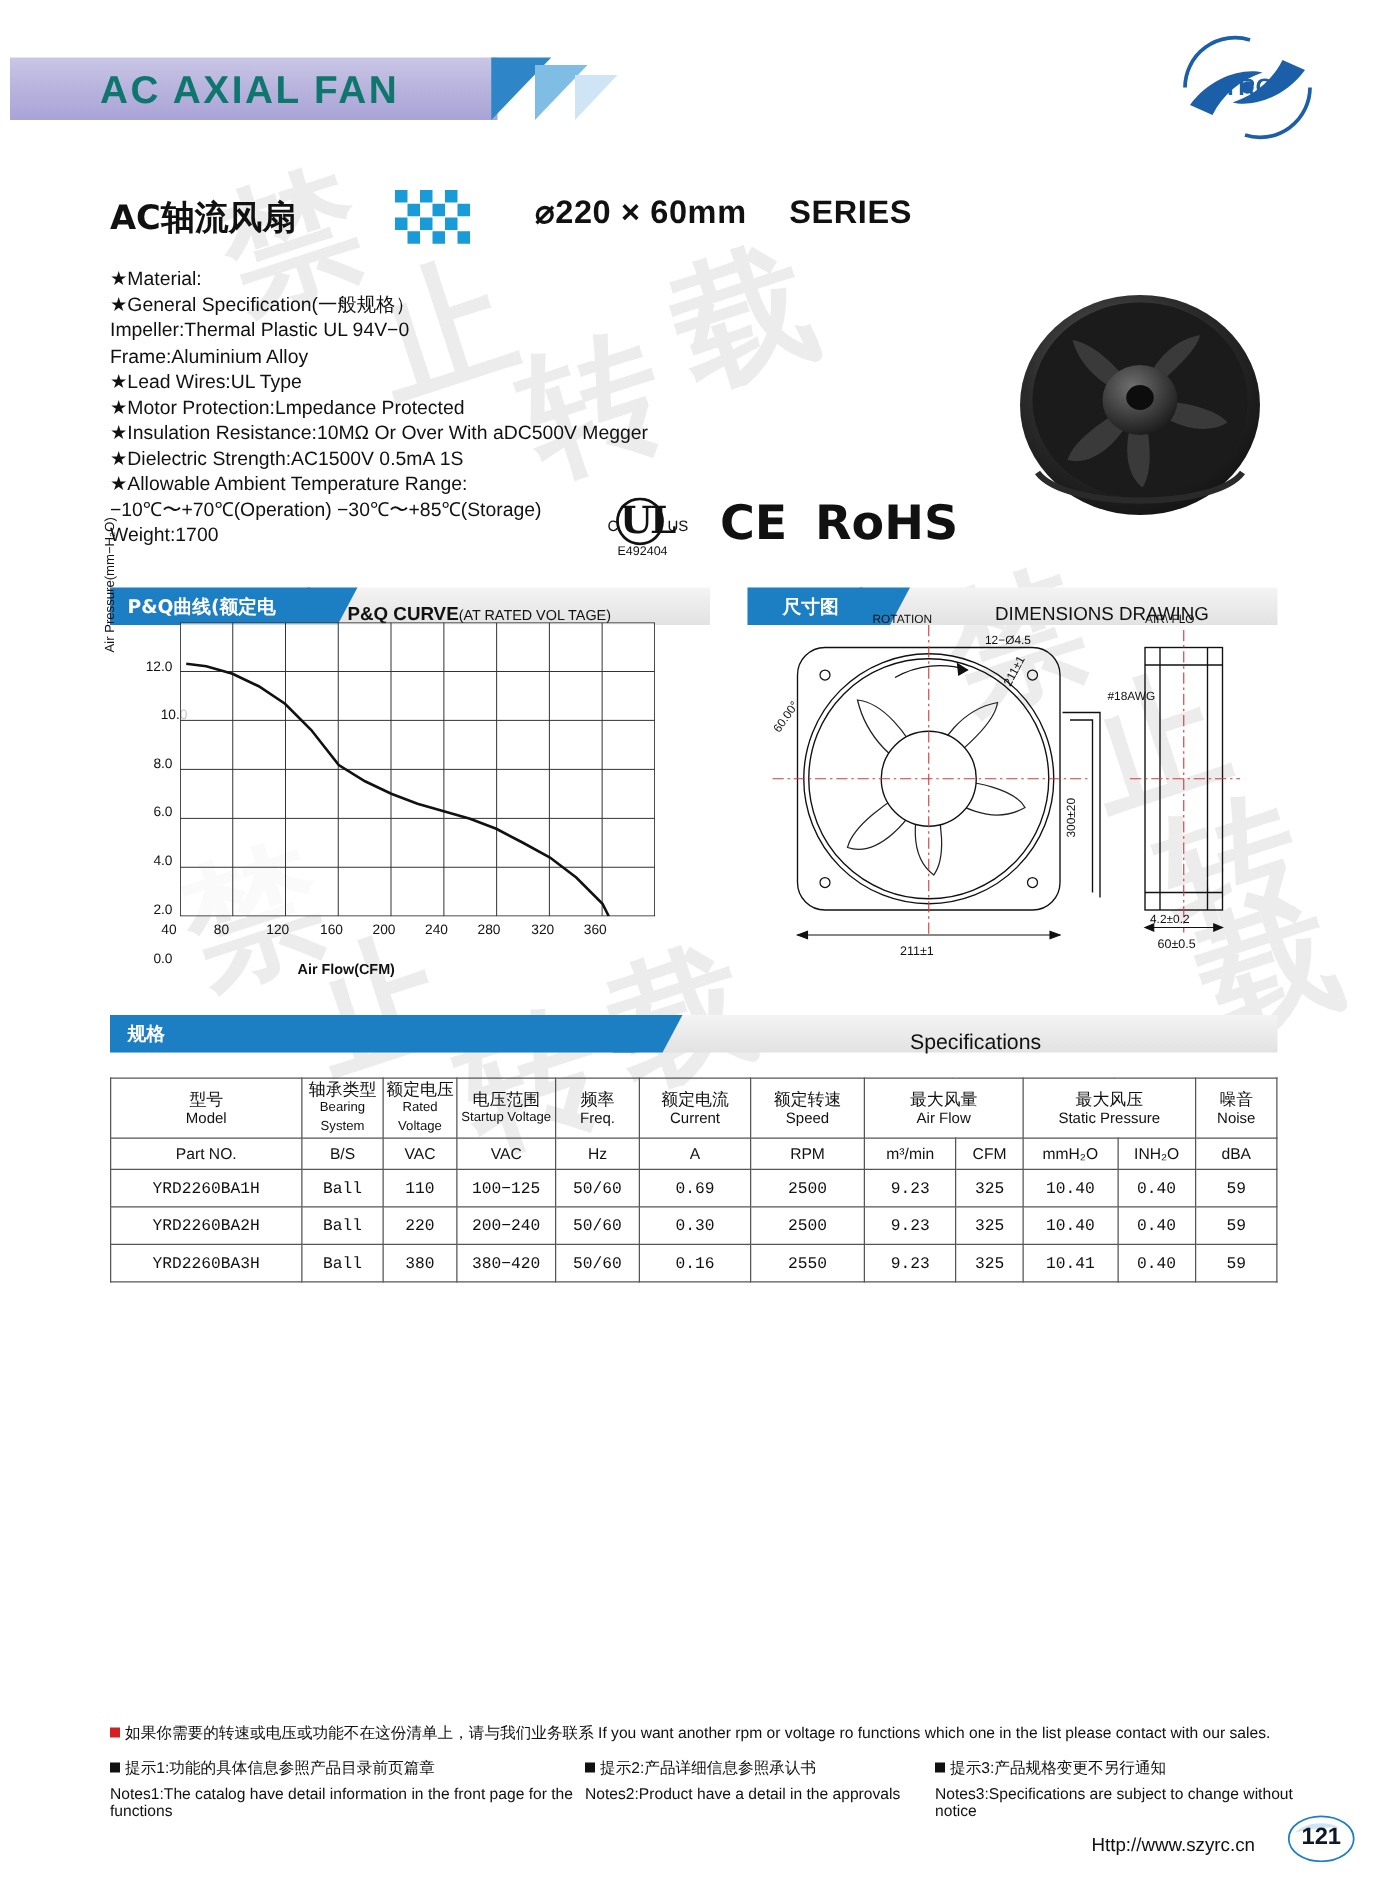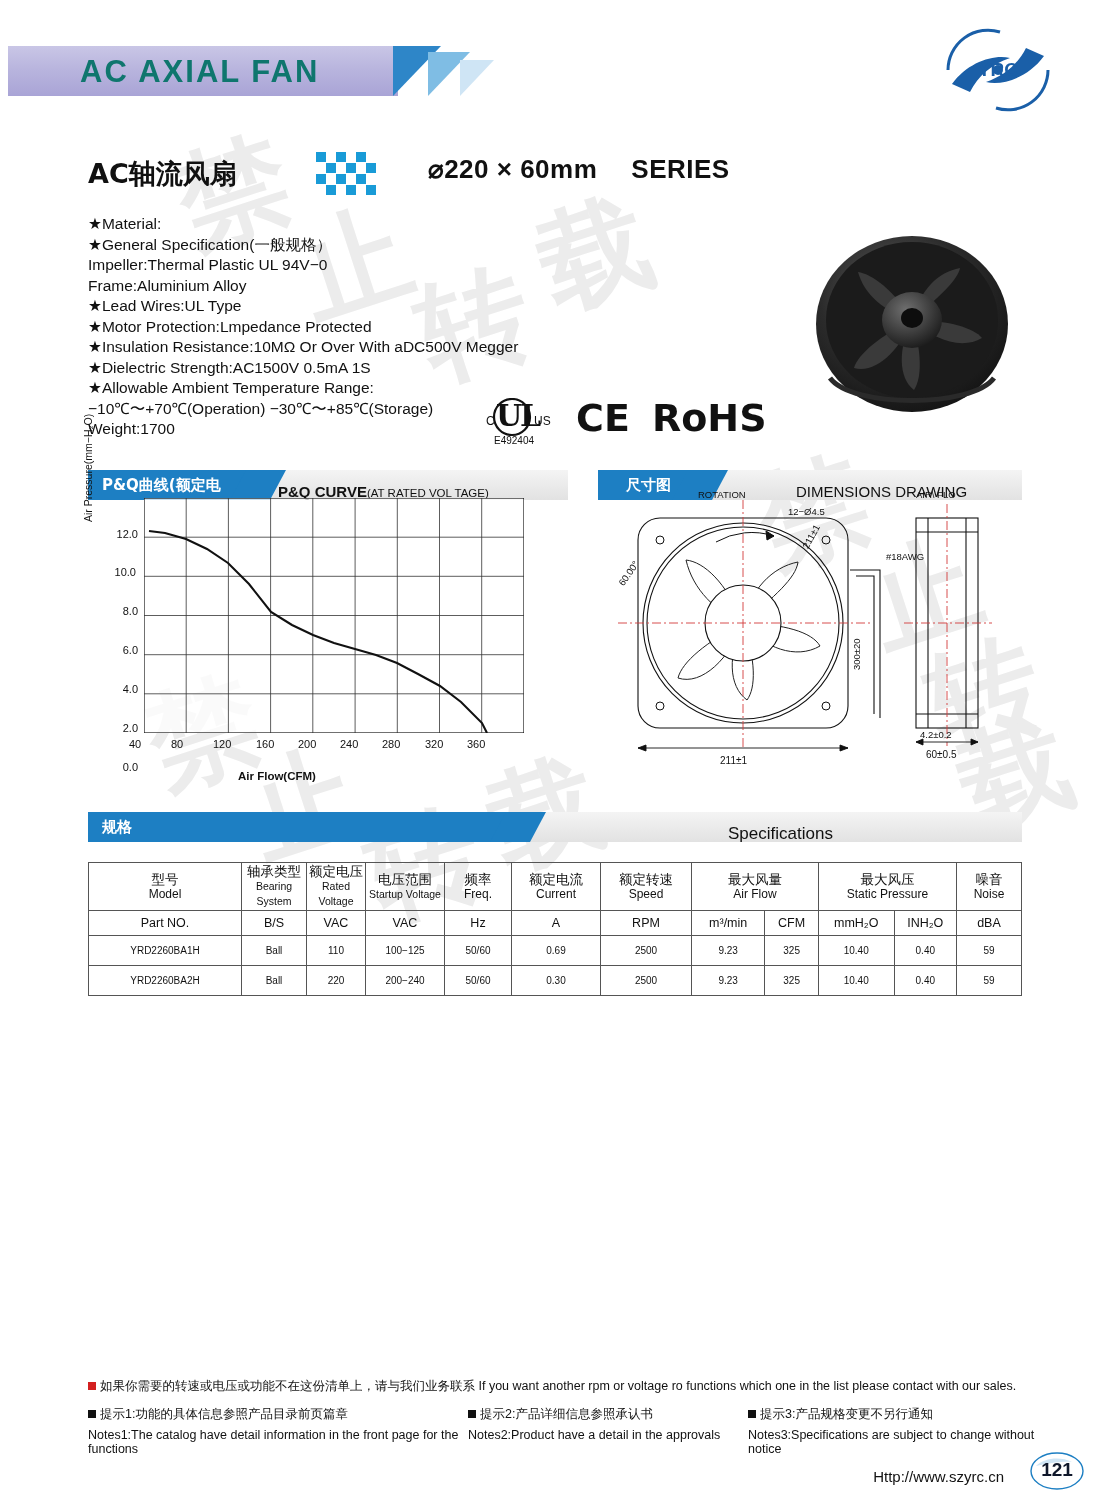--- a/index.html
+++ b/index.html
@@ -137,21 +137,21 @@
   .dim-box { position:absolute; left:598px; top:470px; width:424px; height:330px; }
 
   
   .spec-table { position:absolute; left:88px; top:862px; width:934px; }
   table { border-collapse:collapse; width:934px; font-size:13px; }
   td, th { border:1px solid #555; text-align:center; vertical-align:middle; font-weight:normal; }
   .hrow1 td { height:40px; line-height:15px; font-size:12.5px; }
   .hrow1 td .cn { display:block; font-size:13.5px; }
   .hrow1 td .en { display:block; font-size:12px; }
   .hrow2 td { height:22px; font-size:12.5px; }
-  .drow td { height:27px; font-size:10px; }
+  .drow td { height:27px; font-size:13px;font-family:Liberation Mono, monospace; }
 
   
   .footer { position:absolute; left:0; top:1378px; width:1110px; }
   .foot-line { position:absolute; left:88px; width:940px; font-size:12.5px; }
   .sq { display:inline-block; width:8px; height:8px; margin-right:4px; }
   .sq.red { background:#d32020; }
   .sq.blk { background:#111; }
   .url {
     position:absolute; right:106px; top:1468px;
     font-size:15px; color:#111;
@@ -292,21 +292,21 @@
     <div class="skew" style="left:150px;"></div>
     <div class="grey-label" style="left:190px; font-weight:bold;">
       <span>P&amp;Q CURVE</span><span style="font-size:11.5px; font-weight:normal;">(AT RATED VOL TAGE)</span>
     </div>
   </div>
 
   <div class="pq-box">
     <div class="ylab">Air Pressure(mm−H₂O)</div>
 
     <div class="ytick" style="left:16px; top:58px;">12.0</div>
-    <div class="ytick" style="left:14px; top:96px;">10.0</div>
+    <div class="ytick" style="left:28px; top:96px;">10.0</div>
     <div class="ytick" style="left:16px; top:135px;">8.0</div>
     <div class="ytick" style="left:16px; top:174px;">6.0</div>
     <div class="ytick" style="left:16px; top:213px;">4.0</div>
     <div class="ytick" style="left:16px; top:252px;">2.0</div>
     <div class="ytick" style="left:16px; top:291px;">0.0</div>
 
     <svg class="chart-area" width="380" height="235" viewBox="0 0 380 235">
       <rect x="0" y="0" width="380" height="235" fill="#ffffff" fill-opacity="0.75" stroke="#111" stroke-width="1.2"></rect>
       <g stroke="#333" stroke-width="0.8">
         <line x1="42.2" y1="0" x2="42.2" y2="235"></line>
@@ -507,20 +507,34 @@
         <td>200−240</td>
         <td>50/60</td>
         <td>0.30</td>
         <td>2500</td>
         <td>9.23</td>
         <td>325</td>
         <td>10.40</td>
         <td>0.40</td>
         <td>59</td>
       </tr>
+      <tr class="drow">
+        <td>YRD2260BA3H</td>
+        <td>Ball</td>
+        <td>380</td>
+        <td>380−420</td>
+        <td>50/60</td>
+        <td>0.16</td>
+        <td>2550</td>
+        <td>9.23</td>
+        <td>325</td>
+        <td>10.41</td>
+        <td>0.40</td>
+        <td>59</td>
+      </tr>
     </tbody>
         </table>
   </div>
 
   <div class="footer">
     <div class="foot-line" style="top:0px;">
       <span class="sq red"></span><span>如果你需要的转速或电压或功能不在这份清单上，请与我们业务联系 If you want another rpm or voltage ro functions which one in the list please contact with our sales.</span>
     </div>
     <div class="foot-line" style="top:28px; width:380px;">
       <span class="sq blk"></span><span>提示1:功能的具体信息参照产品目录前页篇章</span>

